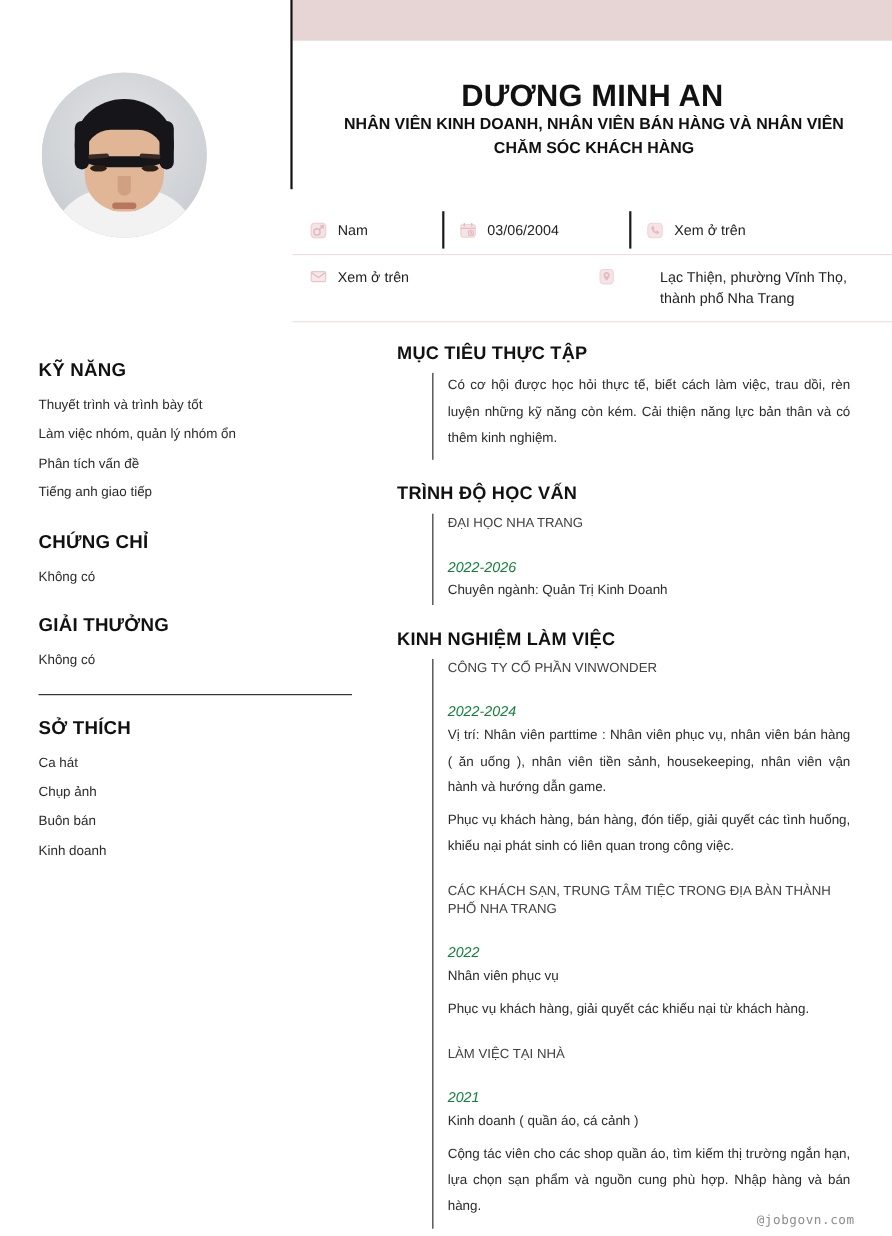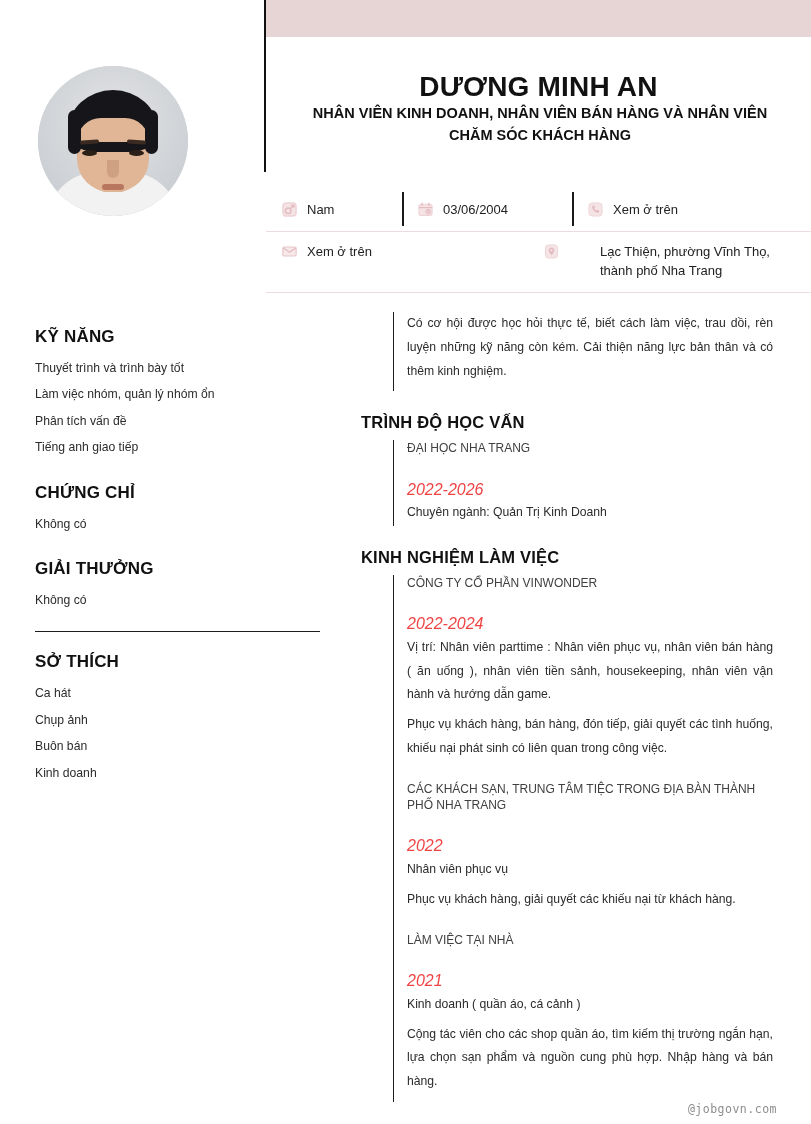--- a/index.html
+++ b/index.html
@@ -257,23 +257,23 @@
     margin-left: 32px;
   }
   .entry-title {
     font-size: 12px;
     font-weight: 400;
     color: #404040;
     line-height: 1.35;
     margin-bottom: 3px;
   }
   .entry-date {
-    font-size: 16px;
+    font-size: 13px;
     font-style: italic;
-    color: #ef4444;
+    color: #15803d;
     margin-bottom: 3px;
     margin-top: 24px;
   }
   .entry-line {
     font-size: 12.2px;
     color: #2b2b2b;
     line-height: 1.65;
     margin-bottom: 2px;
   }
   .para {
@@ -396,20 +396,21 @@
 
   <h2 class="l-head">SỞ THÍCH</h2>
   <div class="l-item">Ca hát</div>
   <div class="l-item">Chụp ảnh</div>
   <div class="l-item">Buôn bán</div>
   <div class="l-item">Kinh doanh</div>
 </div>
 
 <div class="main-col">
 
+  <h2 class="m-head">MỤC TIÊU THỰC TẬP</h2>
   <div class="block">
     <p class="para">Có cơ hội được học hỏi thực tế, biết cách làm việc, trau dồi, rèn luyện những kỹ năng còn kém. Cải thiện năng lực bản thân và có thêm kinh nghiệm.</p>
   </div>
 
   <h2 class="m-head gap">TRÌNH ĐỘ HỌC VẤN</h2>
   <div class="block">
     <div class="entry-title">ĐẠI HỌC NHA TRANG</div>
     <div class="entry-date">2022-2026</div>
     <div class="entry-line">Chuyên ngành: Quản Trị Kinh Doanh</div>
   </div>

